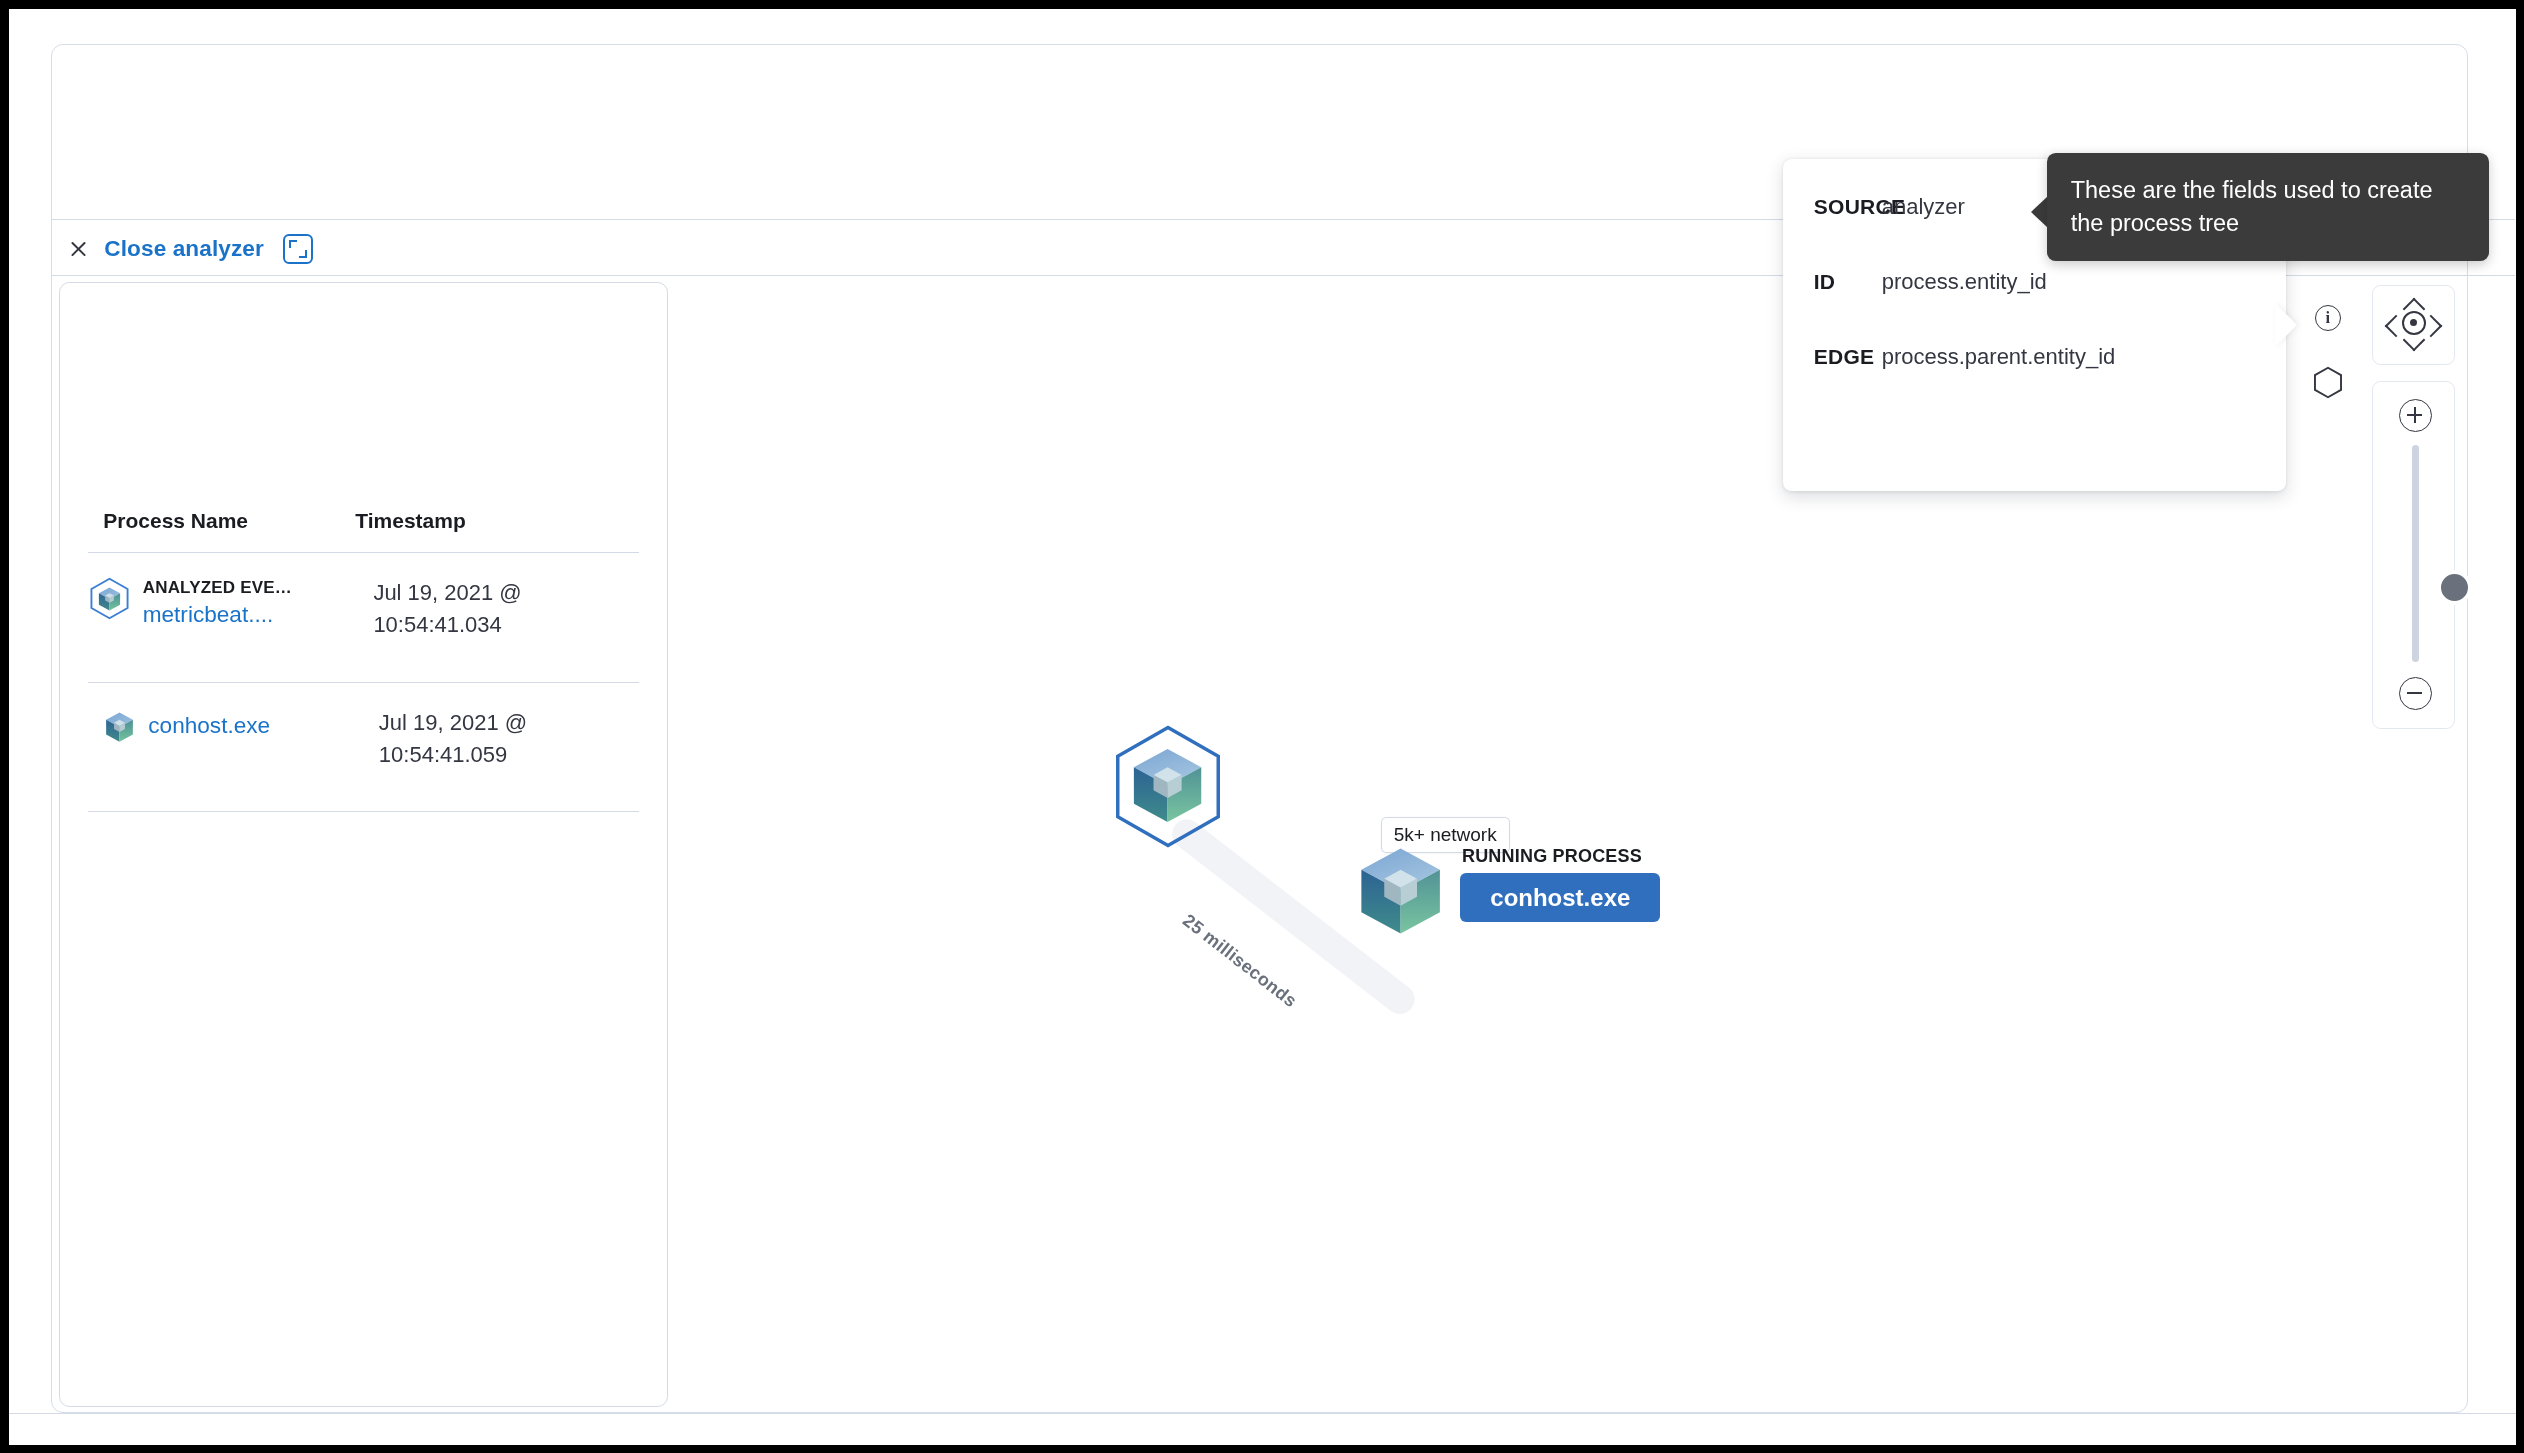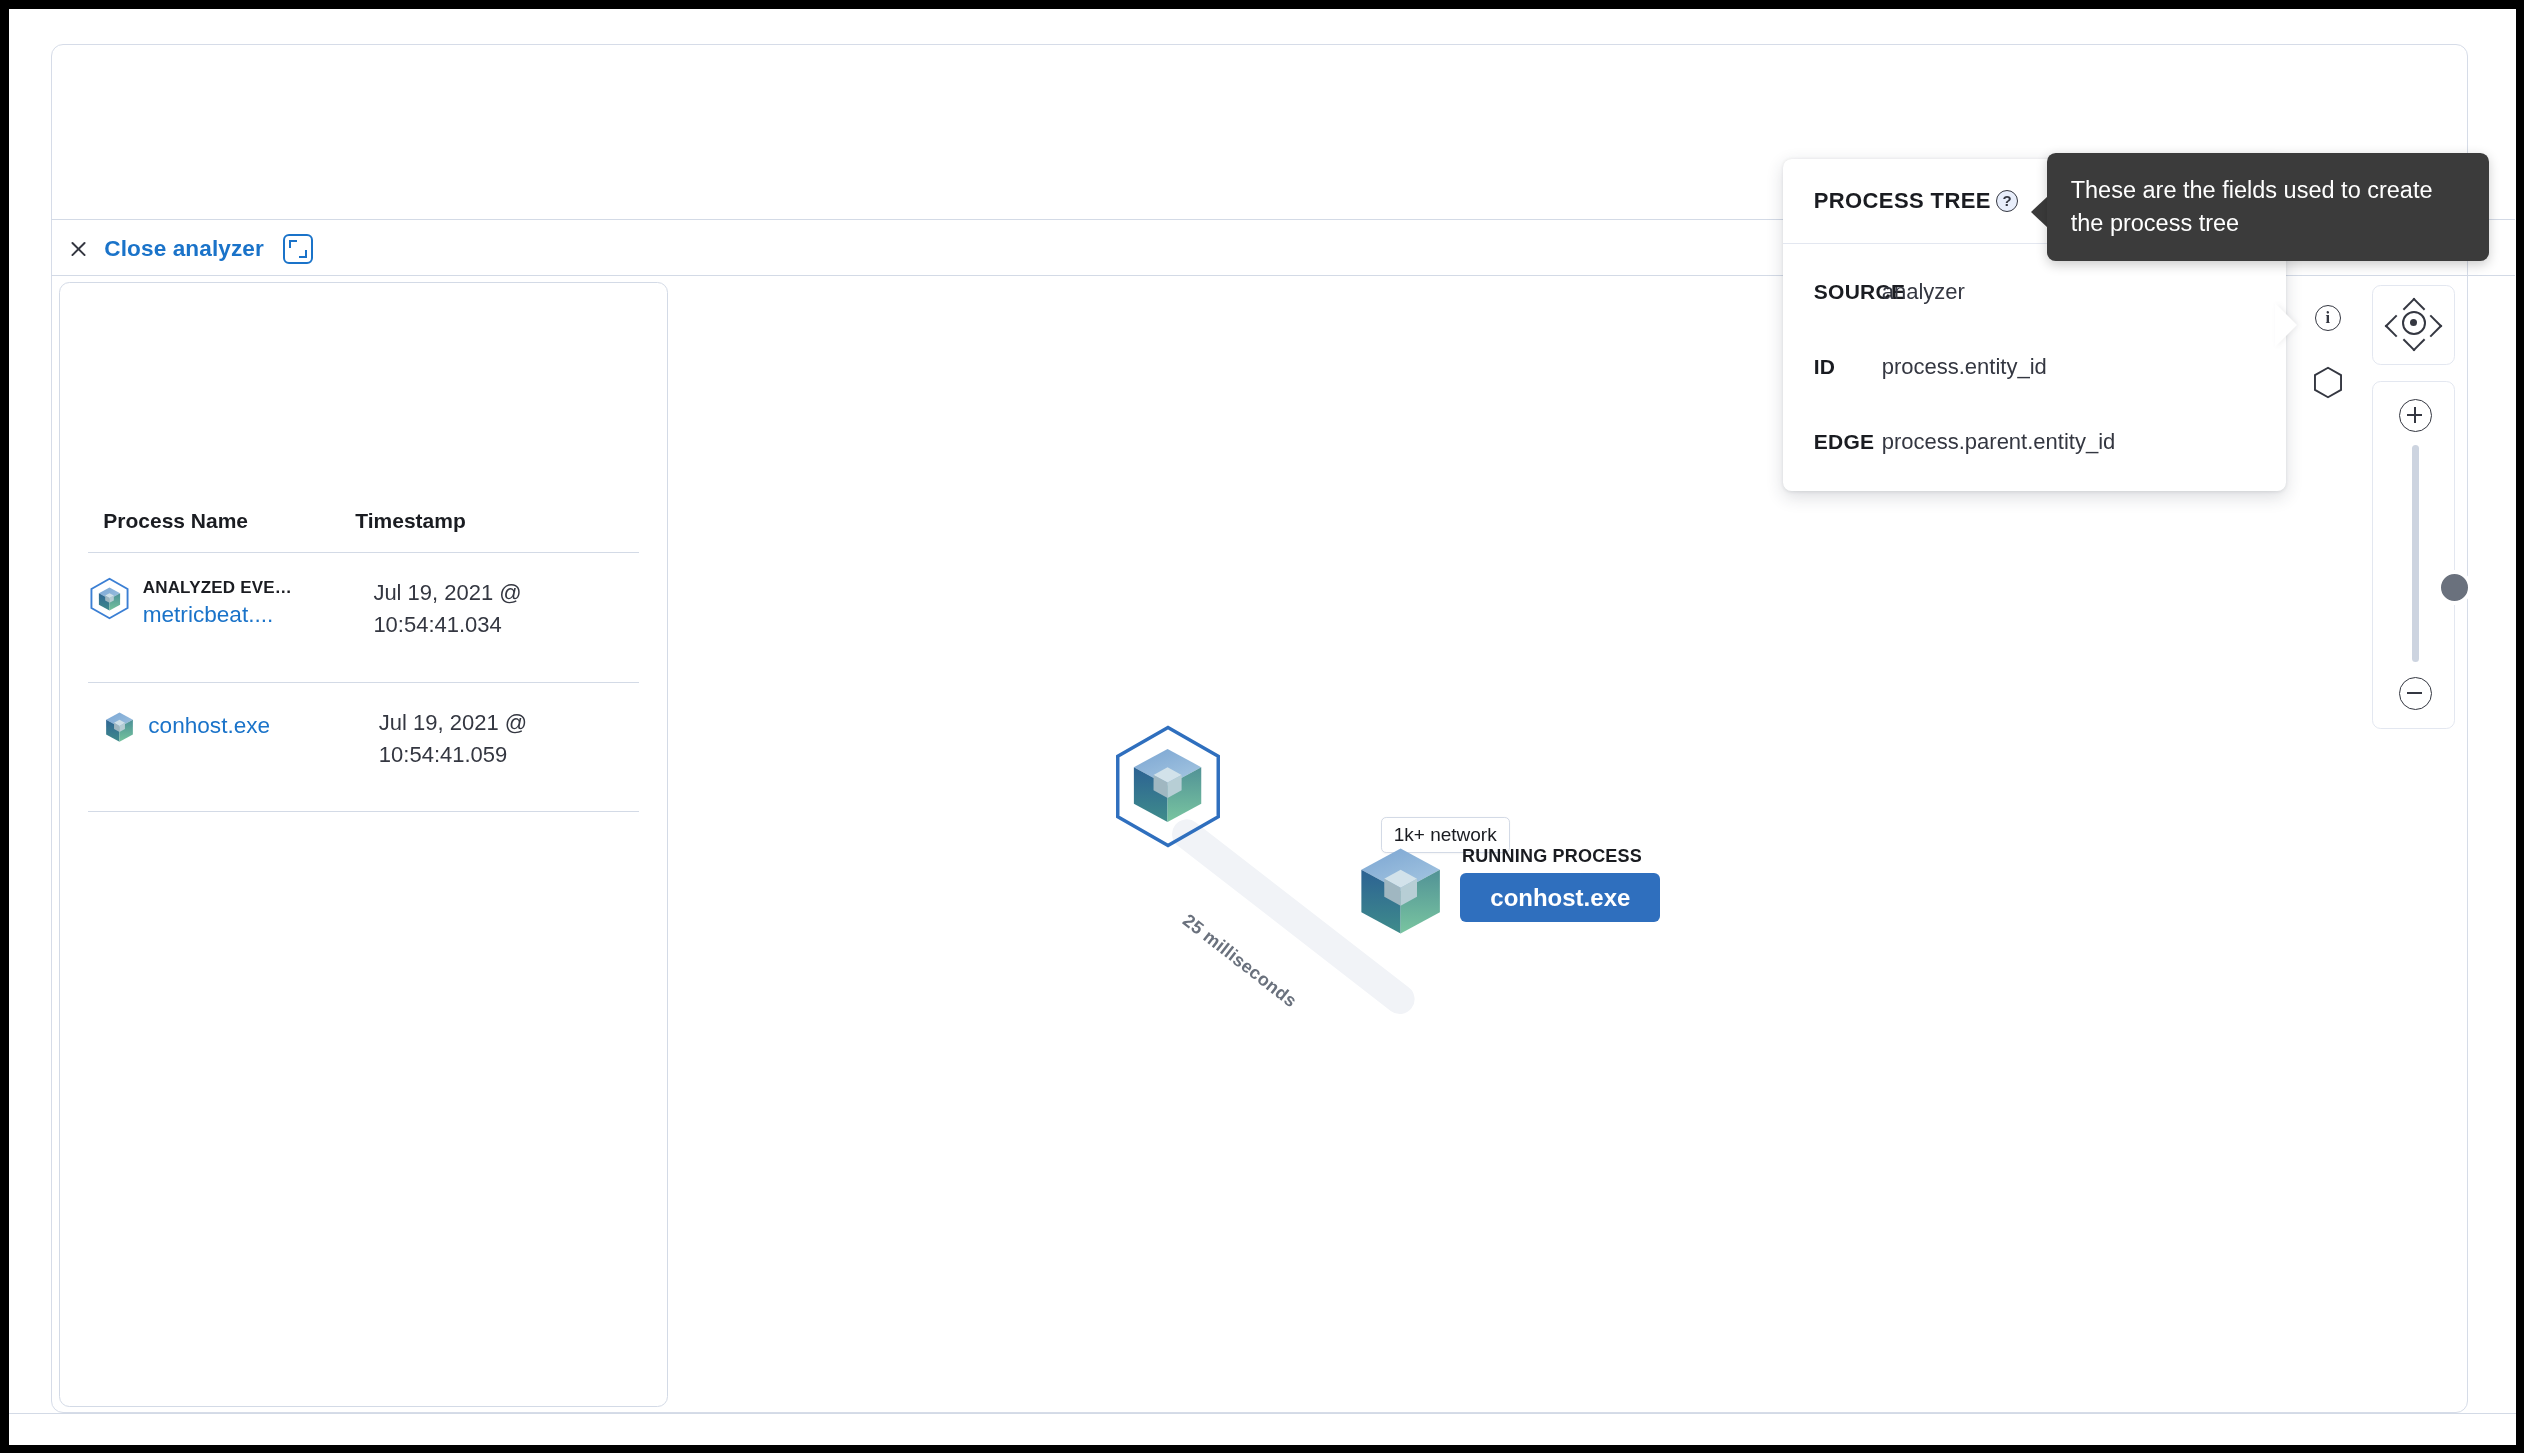--- a/index.html
+++ b/index.html
@@ -584,21 +584,21 @@
             </linearGradient>
             <polygon points="25,1 49,14 25,27 1,14" fill="url(#g3a)"></polygon>
             <polygon points="1,14 25,27 25,53 1,40" fill="url(#g3b)"></polygon>
             <polygon points="49,14 25,27 25,53 49,40" fill="url(#g3c)"></polygon>
             <polygon points="25,14 35,19.5 25,25 15,19.5" fill="#d2e2ea"></polygon>
             <polygon points="15,19.5 25,25 25,36 15,30.5" fill="#a0b7c1"></polygon>
             <polygon points="35,19.5 25,25 25,36 35,30.5" fill="#b7ced5"></polygon>
           </g>
         </svg>
       </div>
-      <div class="badge" style="left:268px; top:92px;">1k+ network</div>
+      <div class="badge" style="left:268px; top:92px;">5k+ network</div>
     </div>
 
     <div class="node" style="left:680px; top:556px;">
       <div class="node-icon">
         <svg width="87" height="96" viewBox="0 0 100 110">
           <g transform="translate(2,10) scale(1.88)">
             <linearGradient id="g4a" x1="0" y1="0" x2="0.6" y2="1">
               <stop offset="0" stop-color="#7ba5d2"></stop>
                 <stop offset="1" stop-color="#a2c4e0"></stop>
             </linearGradient>
@@ -620,24 +620,20 @@
         </svg>
       </div>
       <div class="node-text" style="margin-left:15.6px;">
         <div class="node-kind">RUNNING PROCESS</div>
         <div class="node-pill">conhost.exe</div>
       </div>
     </div>
   </div>
 
   <div class="popover">
-    <div class="pop-head">
-      <div class="pop-title">PROCESS TREE</div>
-      <div class="help-icon">?</div>
-    </div>
     <div class="pop-rows">
       <div class="pop-row">
         <div class="pop-key">SOURCE</div>
         <div class="pop-val">analyzer</div>
       </div>
       <div class="pop-row">
         <div class="pop-key">ID</div>
         <div class="pop-val">process.entity_id</div>
       </div>
       <div class="pop-row">

